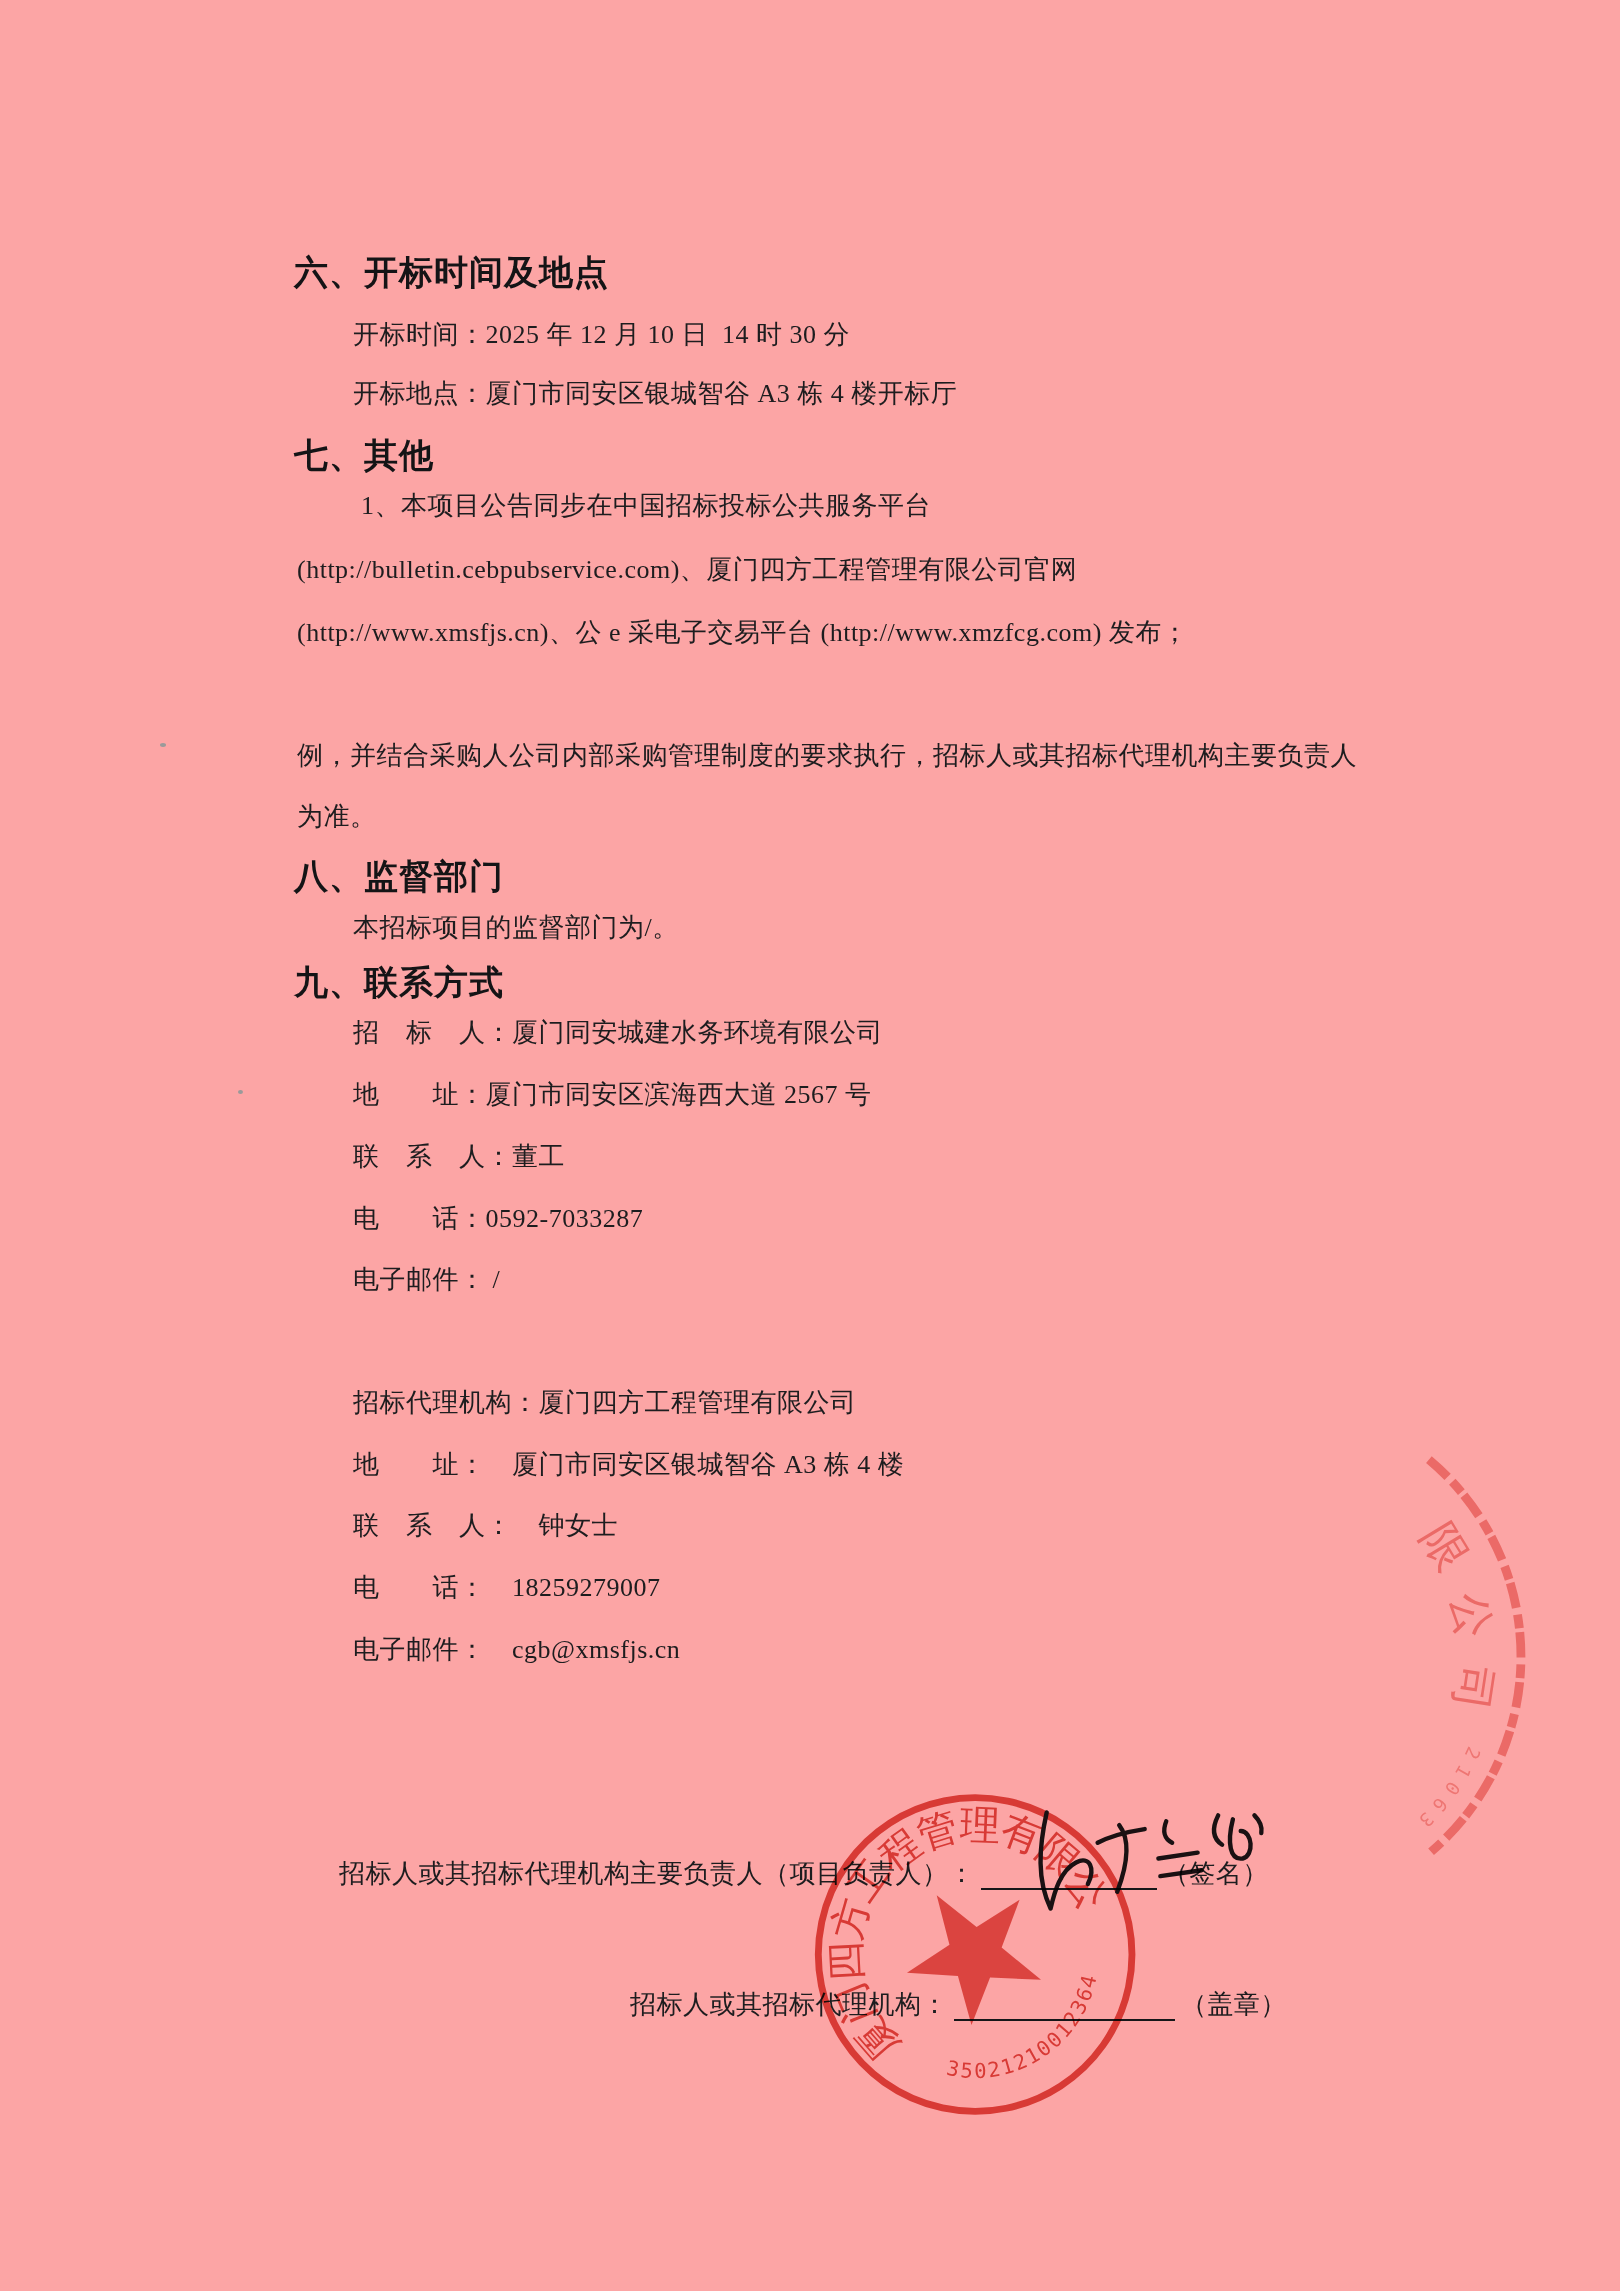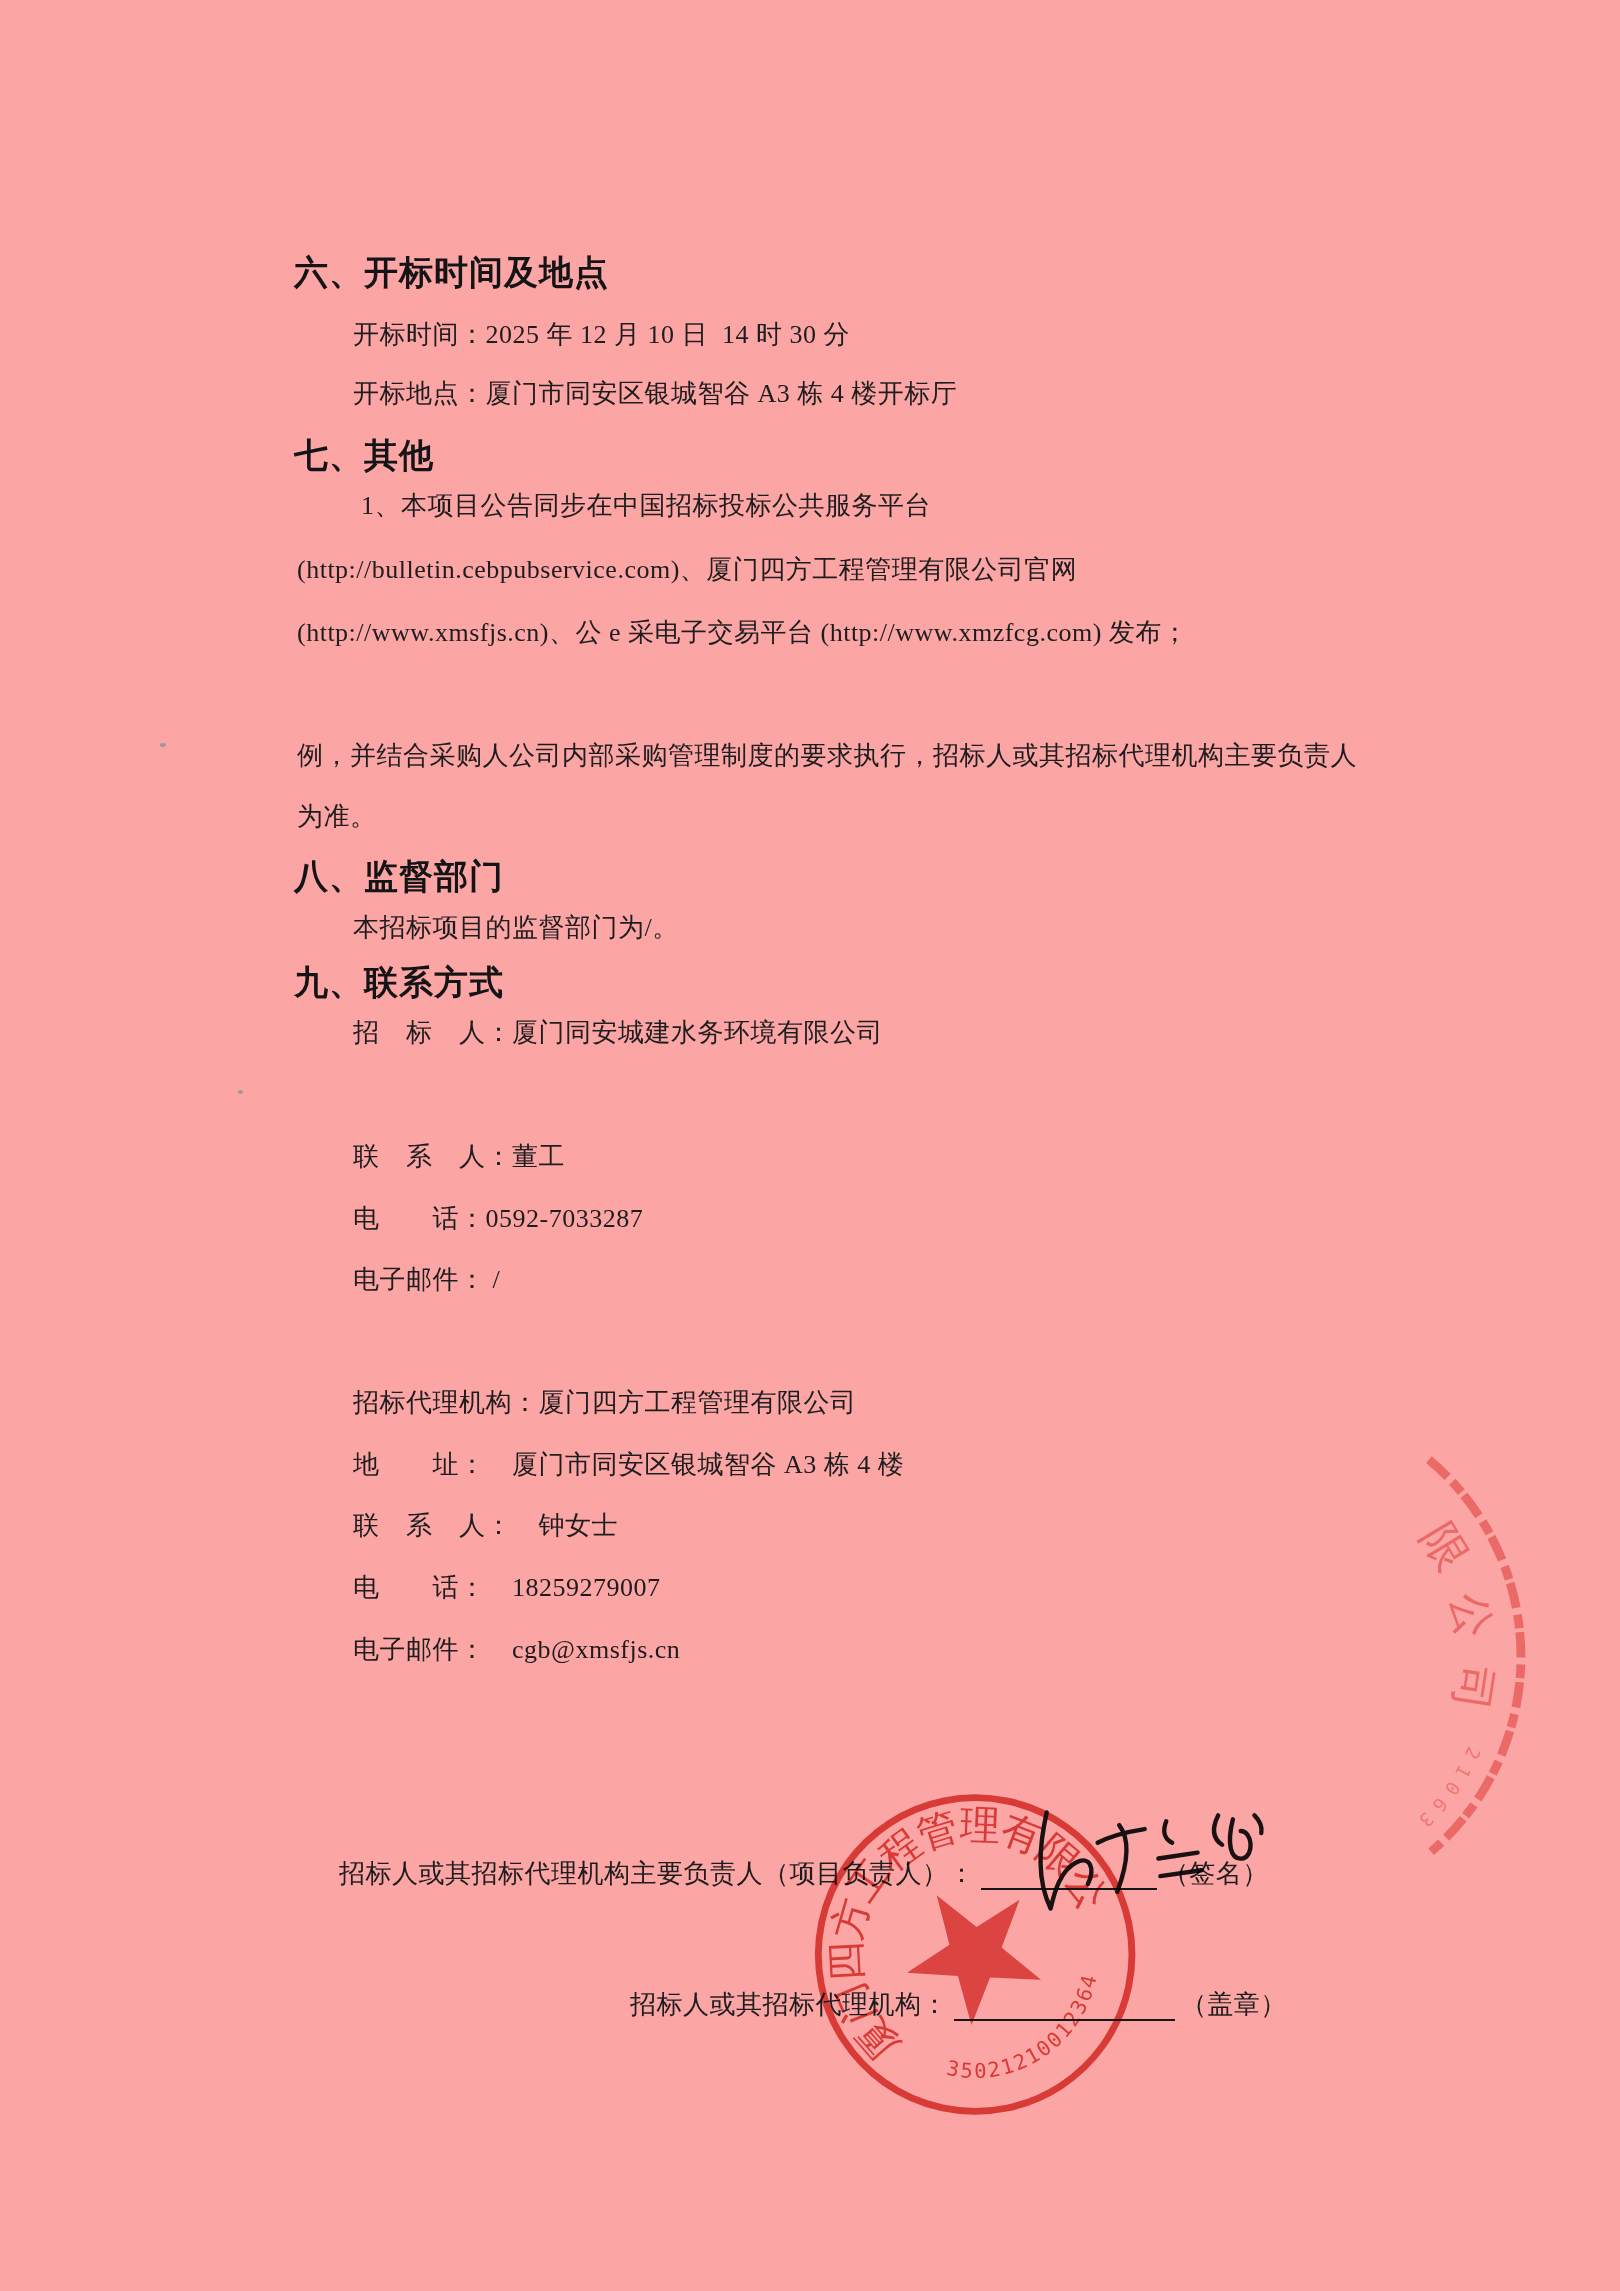--- a/index.html
+++ b/index.html
@@ -54,20 +54,21 @@
   <div class="line" style="left:297px;top:554px">(http://bulletin.cebpubservice.com)、厦门四方工程管理有限公司官网</div>
   <div class="line" style="left:297px;top:740px">例，并结合采购人公司内部采购管理制度的要求执行，招标人或其招标代理机构主要负责人</div>
   <div class="line" style="left:297px;top:801px">为准。</div>
 
   <div class="line heading" style="left:294px;top:855px">八、监督部门</div>
   <div class="line" style="left:353px;top:912px">本招标项目的监督部门为/。</div>
 
   <div class="line heading" style="left:294px;top:961px">九、联系方式</div>
 
   <div class="line" style="left:353px;top:1017px">招　标　人：厦门同安城建水务环境有限公司</div>
+  <div class="line" style="left:353px;top:1079px">地　　址：厦门市同安区滨海西大道 2567 号</div>
   <div class="line" style="left:353px;top:1141px">联　系　人：董工</div>
   <div class="line" style="left:353px;top:1203px">电　　话：0592-7033287</div>
   <div class="line" style="left:353px;top:1264px">电子邮件： /</div>
 
   <div class="line" style="left:353px;top:1387px">招标代理机构：厦门四方工程管理有限公司</div>
   <div class="line" style="left:353px;top:1449px">地　　址：　厦门市同安区银城智谷 A3 栋 4 楼</div>
   <div class="line" style="left:353px;top:1510px">联　系　人：　钟女士</div>
   <div class="line" style="left:353px;top:1572px">电　　话：　18259279007</div>
   <div class="line" style="left:353px;top:1634px">电子邮件：　cgb@xmsfjs.cn</div>
 

